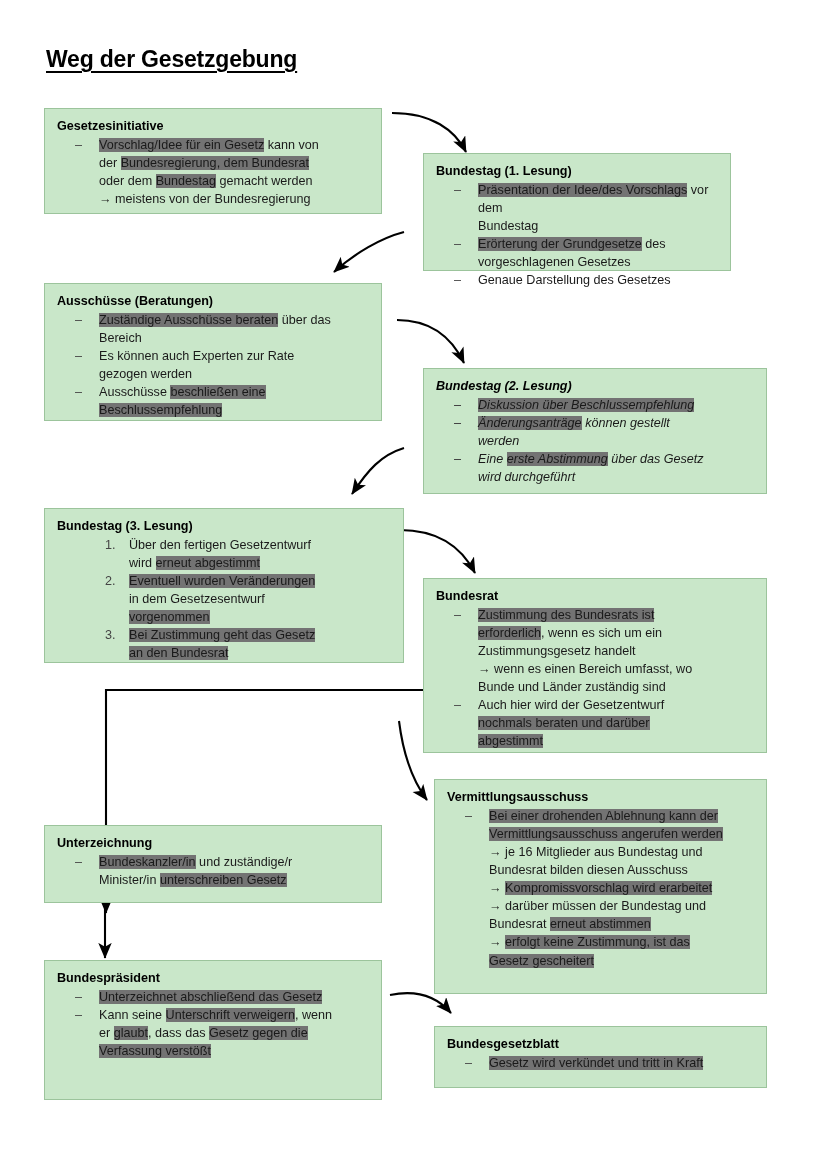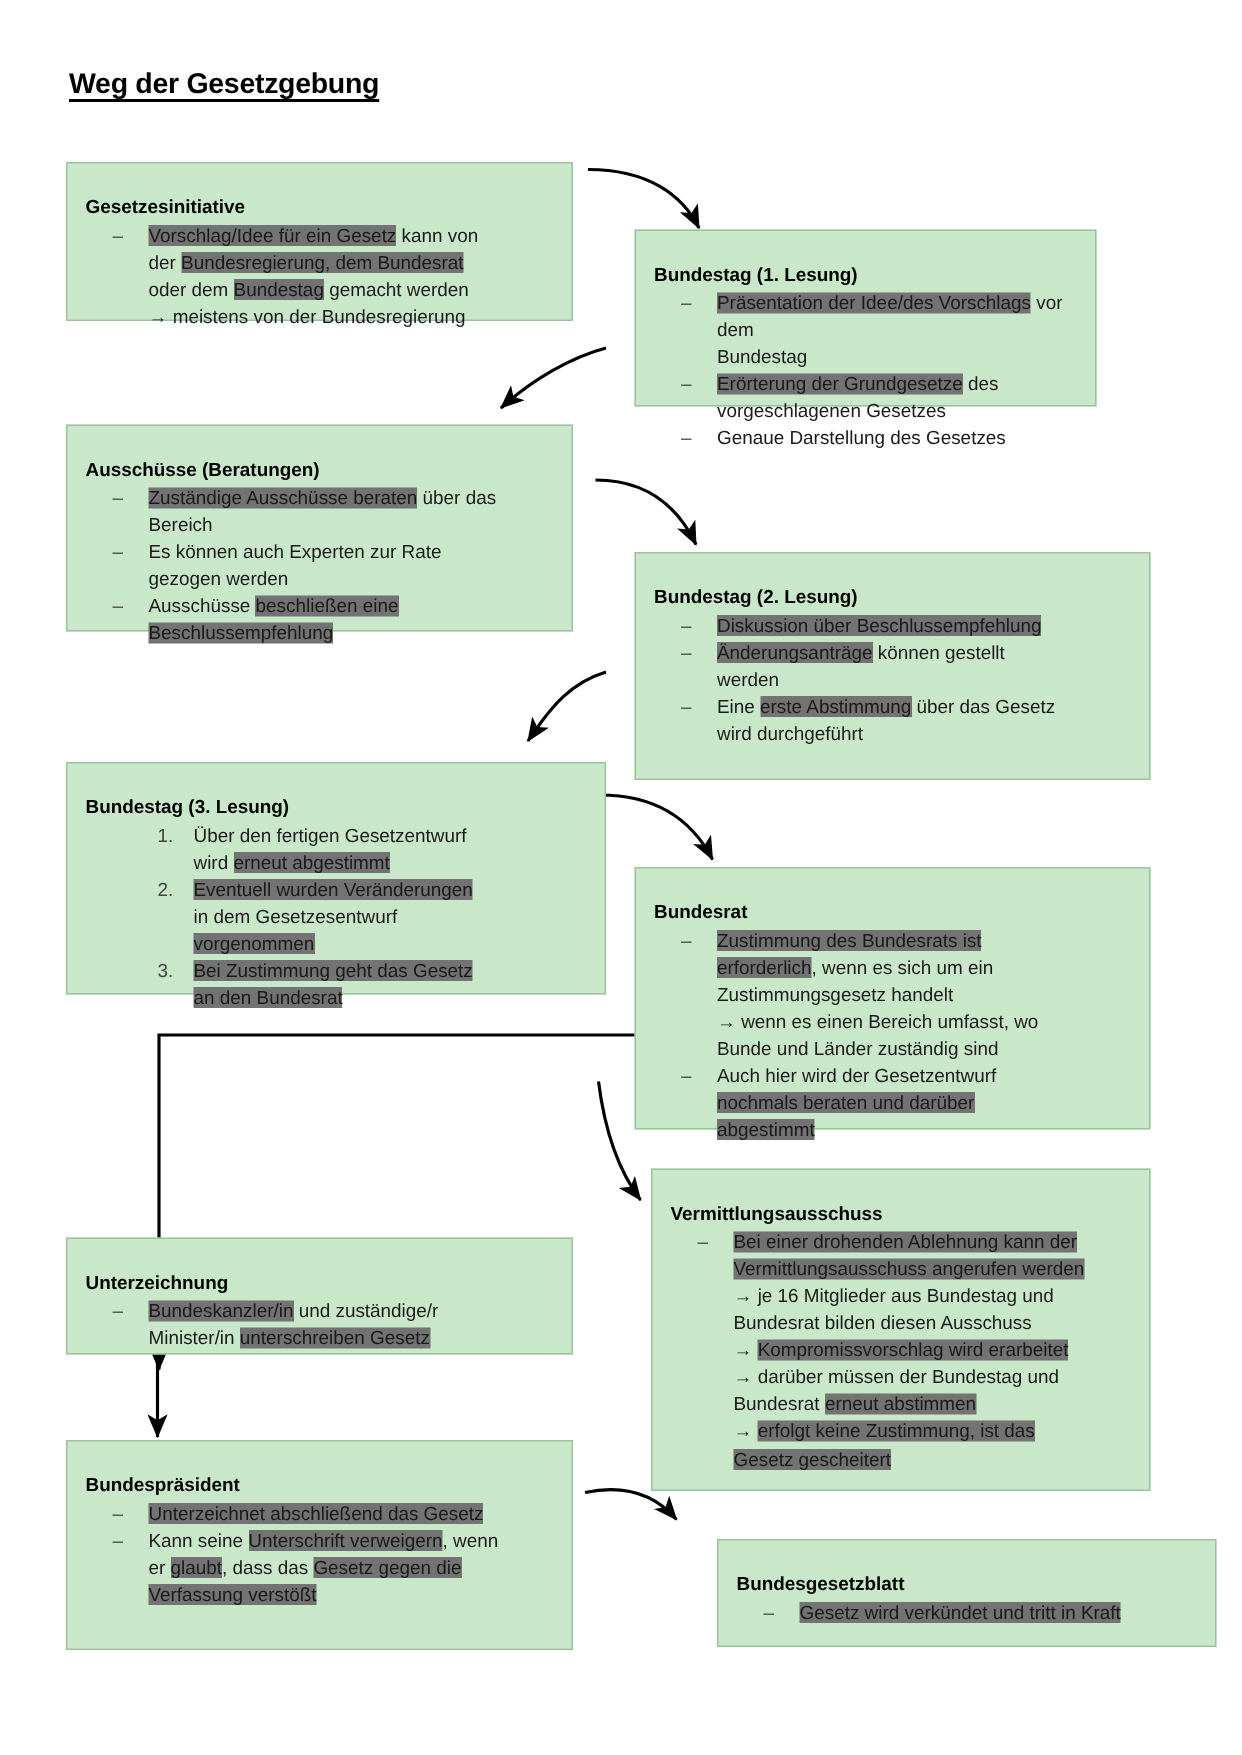--- a/index.html
+++ b/index.html
@@ -23,34 +23,34 @@
     left: 0;
     top: 0;
     width: 828px;
     height: 1170px;
     pointer-events: none;
   }
   .title {
     position: absolute;
     left: 46px;
     top: 46px;
-    font-size: 19px;
+    font-size: 23px;
     font-weight: bold;
     letter-spacing: -0.2px;
     color: #000000;
     text-decoration: underline;
     text-underline-offset: 4px;
     text-decoration-thickness: 2px;
   }
   .box {
     position: absolute;
     background: #c9e7c9;
     border: 1px solid #9cc49c;
     box-sizing: border-box;
-    padding: 21px 12px 10px 12px;
+    padding: 9px 12px 10px 12px;
   }
   .box-title {
     font-size: 12.6px;
     font-weight: bold;
     color: #000000;
     line-height: 1.32;
     margin-bottom: 1px;
   }
   ul.items, ol.items {
     margin: 0;
@@ -161,21 +161,21 @@
         <span class="ln">gezogen werden</span>
       </li>
       <li class="item">
         <span class="marker">–</span>
         <span class="ln"><span>Ausschüsse </span><mark>beschließen eine</mark></span>
         <span class="ln"><mark>Beschlussempfehlung</mark></span>
       </li>
     </ul>
   </div>
 
-  <div class="box" style="left:423px; top:368px; width:344px; height:152px;">
+  <div class="box" style="left:423px; top:368px; width:344px; height:126px;font-style:italic;">
     <div class="box-title">Bundestag (2. Lesung)</div>
     <ul class="items">
       <li class="item">
         <span class="marker">–</span>
         <span class="ln"><mark>Diskussion über Beschlussempfehlung</mark></span>
       </li>
       <li class="item">
         <span class="marker">–</span>
         <span class="ln"><mark>Änderungsanträge</mark><span> können gestellt</span></span>
         <span class="ln">werden</span>
@@ -268,21 +268,21 @@
       </li>
       <li class="item">
         <span class="marker">–</span>
         <span class="ln"><span>Kann seine </span><mark>Unterschrift verweigern</mark><span>, wenn</span></span>
         <span class="ln"><span>er </span><mark>glaubt</mark><span>, dass das </span><mark>Gesetz gegen die</mark></span>
         <span class="ln"><mark>Verfassung verstößt</mark></span>
       </li>
     </ul>
   </div>
 
-  <div class="box" style="left:434px; top:1026px; width:333px; height:72px;margin-left:44px;">
+  <div class="box" style="left:434px; top:1026px; width:333px; height:62px;">
     <div class="box-title">Bundesgesetzblatt</div>
     <ul class="items">
       <li class="item">
         <span class="marker">–</span>
         <span class="ln"><mark>Gesetz wird verkündet und tritt in Kraft</mark></span>
       </li>
     </ul>
   </div>
 
 </div>

